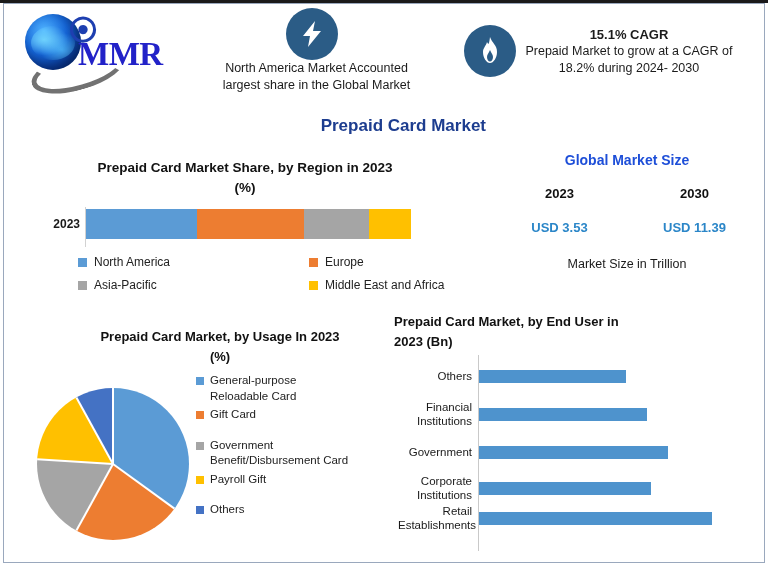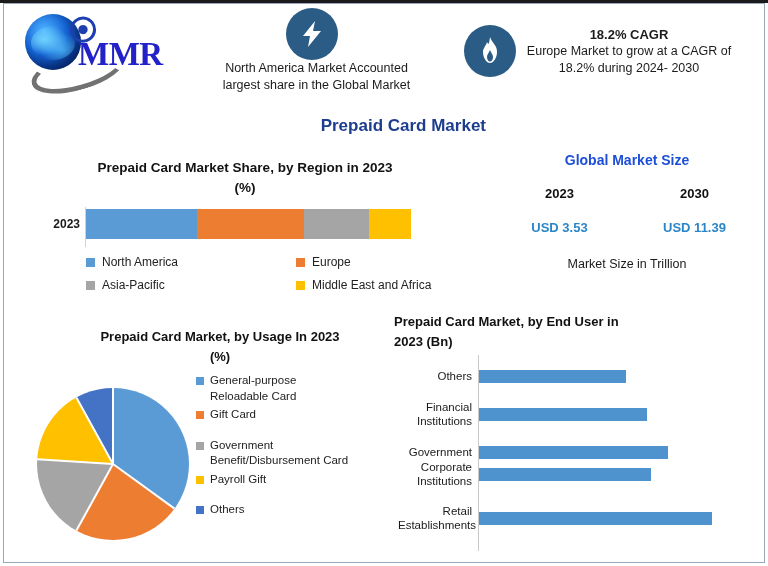--- a/index.html
+++ b/index.html
@@ -111,21 +111,21 @@
     display:flex;
   }
   .stack-seg{height:100%;}
 
   .legend-bar{
     position:absolute;left:78px;top:255px;width:400px;
     font-size:12px;color:#222;
   }
   .legend-row{display:flex;margin-bottom:9px;}
   .legend-cell{display:flex;align-items:center;}
-  .legend-cell.c1{width:210px;margin-left:8px;}
+  .legend-cell.c1{width:231px;}
   .lg-sw{width:9px;height:9px;margin-right:7px;flex:0 0 9px;}
 
   
   .gms-title{
     position:absolute;left:492px;top:152px;width:270px;text-align:center;
     font-size:14px;font-weight:bold;color:#1d4ed8;
   }
   .gms-years{
     position:absolute;left:492px;top:186px;width:270px;
     display:flex;
@@ -212,22 +212,22 @@
     </div>
 
     <div class="hdr-item hdr-block-2">
       <div class="hdr-icon">
         <svg width="24" height="30" viewBox="0 0 24 30" aria-hidden="true">
           <path d="M12 1 C14 7 19 9 19 16 C19 22 15.5 27 12 27 C8.5 27 5 22 5 16 C5 12 8 10 9 6 C10.5 9 11 9 12 1 Z" fill="#ffffff"></path>
           <path d="M12 14 C13.2 17 15 18.5 15 21 C15 23.6 13.6 25.6 12 25.6 C10.4 25.6 9 23.6 9 21 C9 18.5 10.8 17 12 14 Z" fill="#2b5c86"></path>
         </svg>
       </div>
       <div class="hdr-text">
-        <span class="bold">18.2% CAGR</span>
-        <span>Europe Market to grow at a</span>
+        <span class="bold">15.1% CAGR</span>
+        <span>Prepaid Market to grow at a</span>
         <span>CAGR of 18.2% during 2024-</span>
         <span>2030</span>
       </div>
     </div>
   </div>
 
   <div class="main-title">Prepaid Card Market</div>
 
   <div class="share-title">
     <div>Prepaid Card Market Share, by Region in 2023</div>
@@ -329,21 +329,21 @@
         <div class="hb-bar" style="width: 146.817px; background: rgb(78, 147, 205);"></div>
       </div>
       <div class="hb-row" style="top: 40px;">
         <div class="hb-label"><span>Financial</span><br><span>Institutions</span></div>
         <div class="hb-bar" style="width: 167.791px; background: rgb(78, 147, 205);"></div>
       </div>
       <div class="hb-row" style="top: 78px;">
         <div class="hb-label"><span>Government</span></div>
         <div class="hb-bar" style="width: 188.765px; background: rgb(78, 147, 205);"></div>
       </div>
-      <div class="hb-row" style="top: 100px;">
+      <div class="hb-row" style="top: 114px;">
         <div class="hb-label"><span>Corporate</span><br><span>Institutions</span></div>
         <div class="hb-bar" style="width: 172.452px; background: rgb(78, 147, 205);"></div>
       </div>
       <div class="hb-row" style="top: 144px;">
         <div class="hb-label"><span>Retail</span><br><span>Establishments</span></div>
         <div class="hb-bar" style="width: 233.043px; background: rgb(78, 147, 205);"></div>
       </div>
     </div>
 
 </div>

